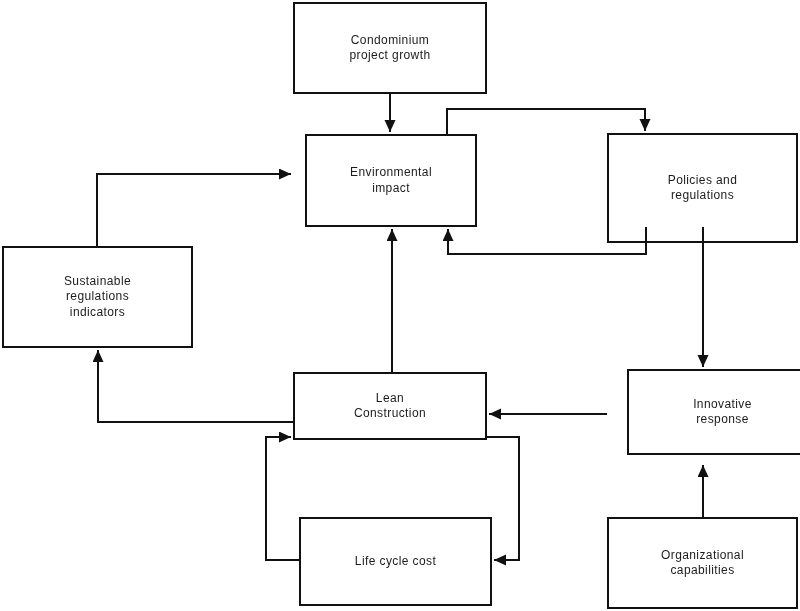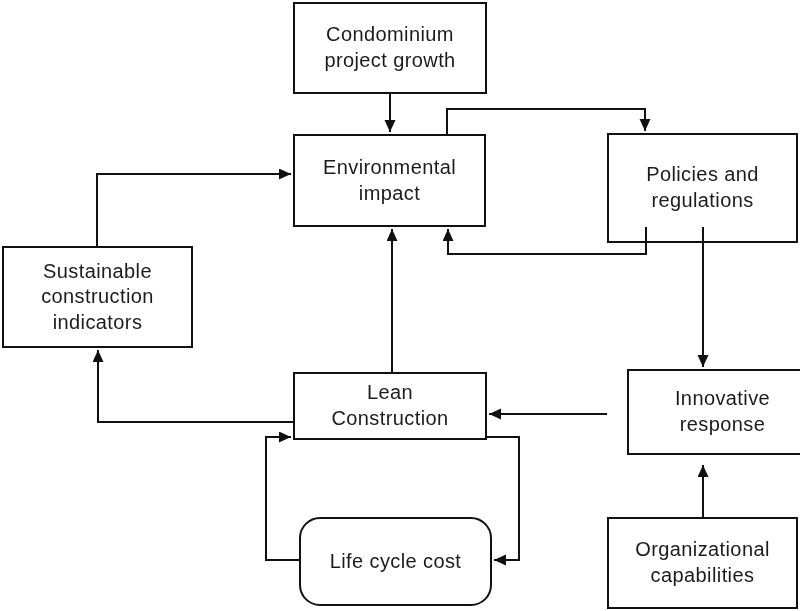--- a/index.html
+++ b/index.html
@@ -21,34 +21,34 @@
     border: 2px solid #111111;
     background: #ffffff;
     display: flex;
     align-items: center;
     justify-content: center;
     text-align: center;
     z-index: 1;
   }
   .node-label {
     white-space: pre-line;
-    font-size: 20px;
+    font-size: 12px;
     line-height: 1.28;
     letter-spacing: 0.4px;
     color: #1c1c1c;
     font-weight: 400;
   }
   
   #node-condominium    { left: 293px; top:   2px; width: 194px; height:  92px; }
-  #node-environmental  { left: 293px; top: 134px; width: 193px; height:  93px; }
+  #node-environmental  { left: 305px; top: 134px; width: 172px; height:  93px; }
   #node-policies       { left: 607px; top: 133px; width: 191px; height:  110px; }
   #node-sustainable    { left:   2px; top: 246px; width: 191px; height: 102px; }
   #node-lean           { left: 293px; top: 372px; width: 194px; height:  68px; }
   #node-innovative     { left: 627px; top: 369px; width: 191px; height:  86px; }
-  #node-lifecycle      { left: 299px; top: 517px; width: 193px; height:  89px; border-radius: 21px; }
+  #node-lifecycle      { left: 299px; top: 517px; width: 193px; height:  89px; }
   #node-organizational { left: 607px; top: 517px; width: 191px; height:  92px; }
 
   #edges-layer {
     position: absolute;
     left: 0; top: 0;
     width: 800px;
     height: 611px;
     z-index: 2;
     pointer-events: none;
   }
@@ -92,21 +92,21 @@
 impact</span>
   </div>
 
   <div class="node" id="node-policies">
     <span class="node-label">Policies and
 regulations</span>
   </div>
 
   <div class="node" id="node-sustainable">
     <span class="node-label">Sustainable
-construction
+regulations
 indicators</span>
   </div>
 
   <div class="node" id="node-lean">
     <span class="node-label">Lean
 Construction</span>
   </div>
 
   <div class="node" id="node-innovative">
     <span class="node-label">Innovative

